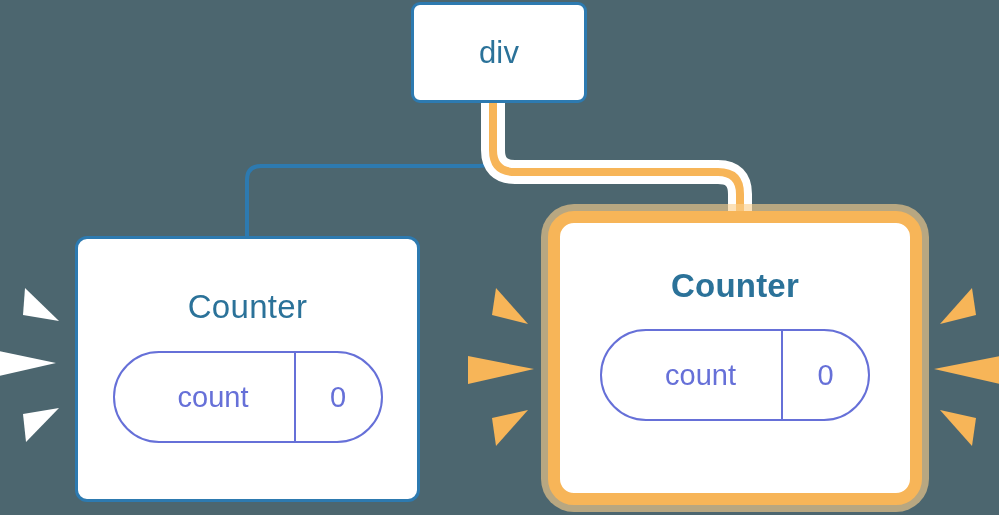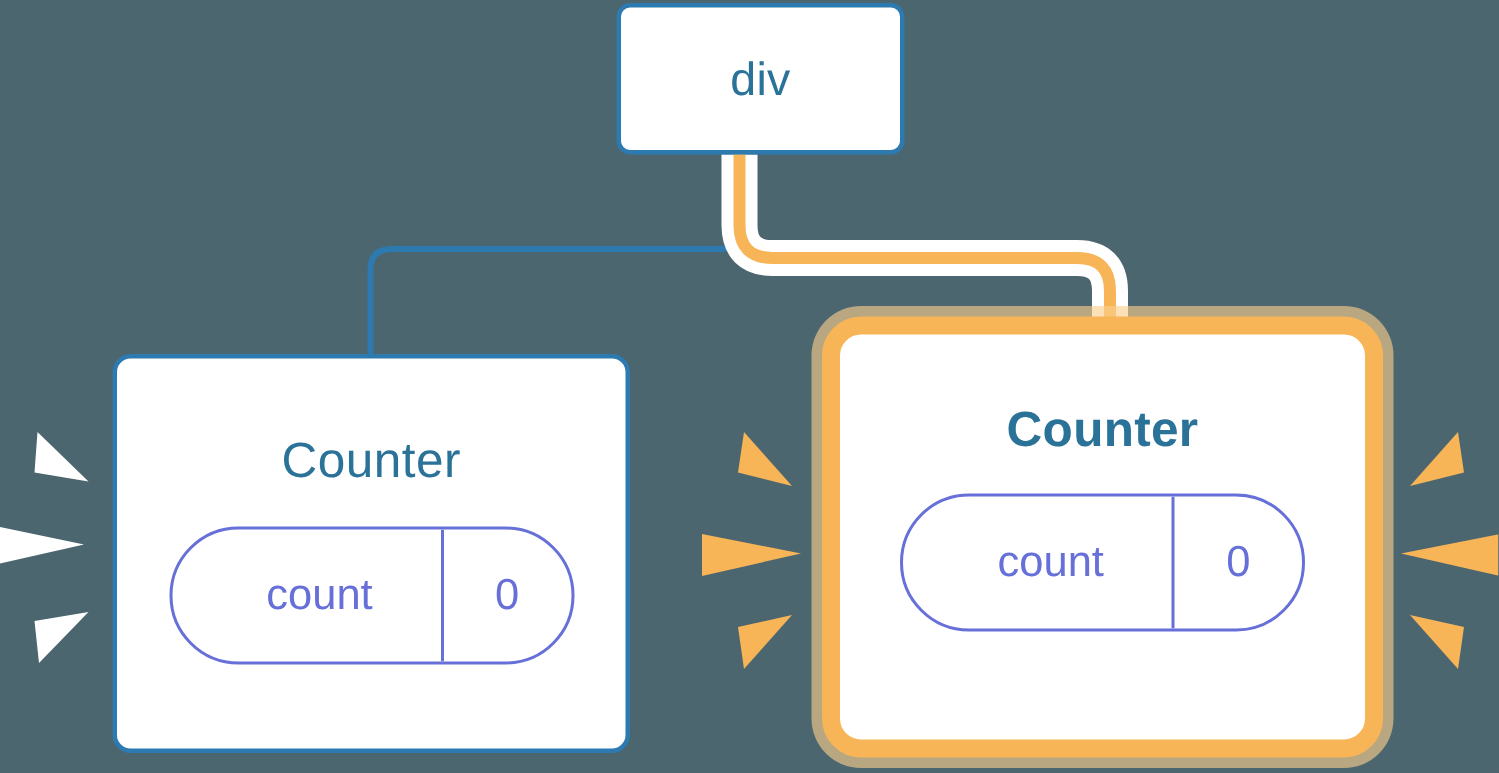--- a/index.html
+++ b/index.html
@@ -30,21 +30,21 @@
     background: #ffffff;
     box-sizing: border-box;
     display: flex;
     flex-direction: column;
     align-items: center;
   }
   
   #node-div {
     left: 411px;
     top: 2px;
-    width: 192px;
+    width: 176px;
     height: 101px;
     border: 3px solid #2d7ab0;
     border-radius: 9px;
     justify-content: center;
   }
   #node-div .node-title {
     font-size: 31px;
     color: #2b7299;
     font-weight: 400;
     letter-spacing: 0.2px;

